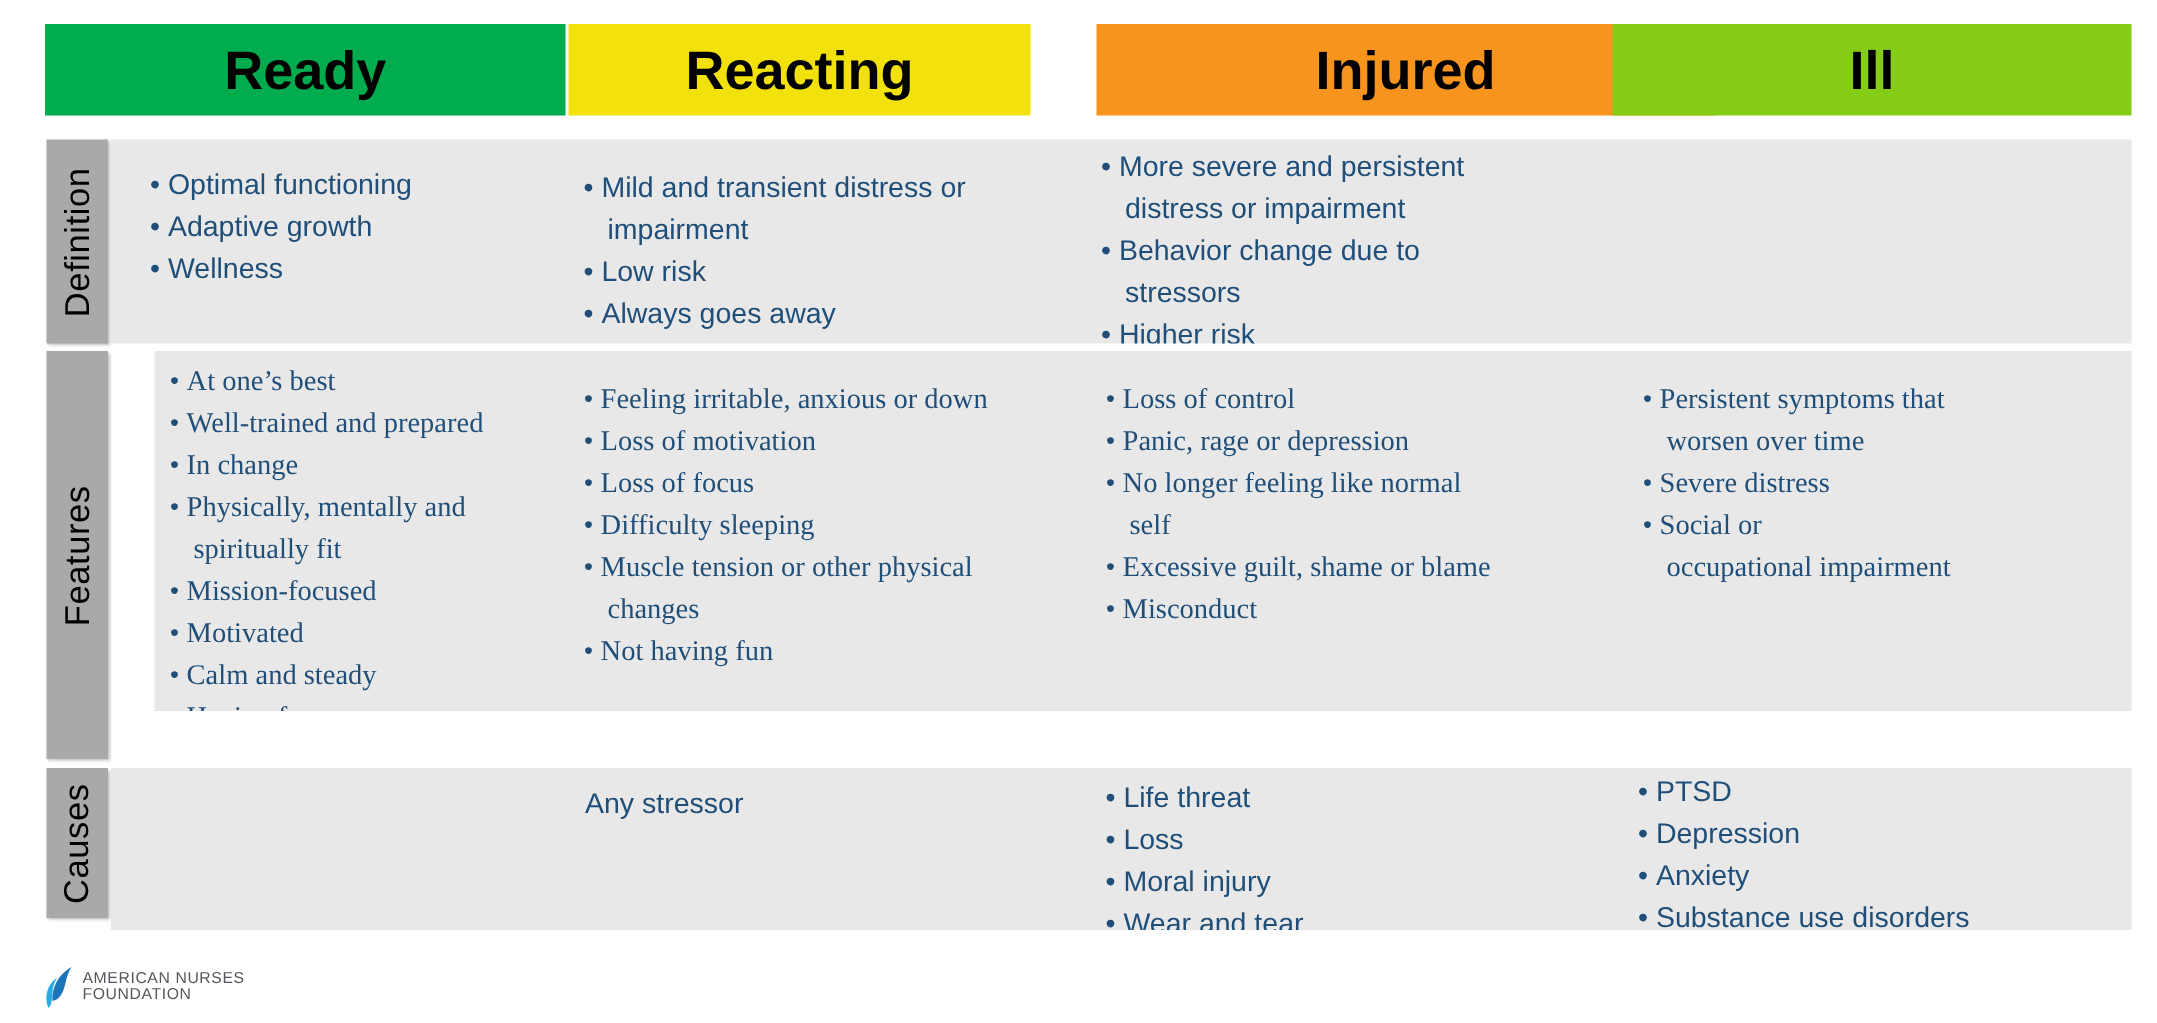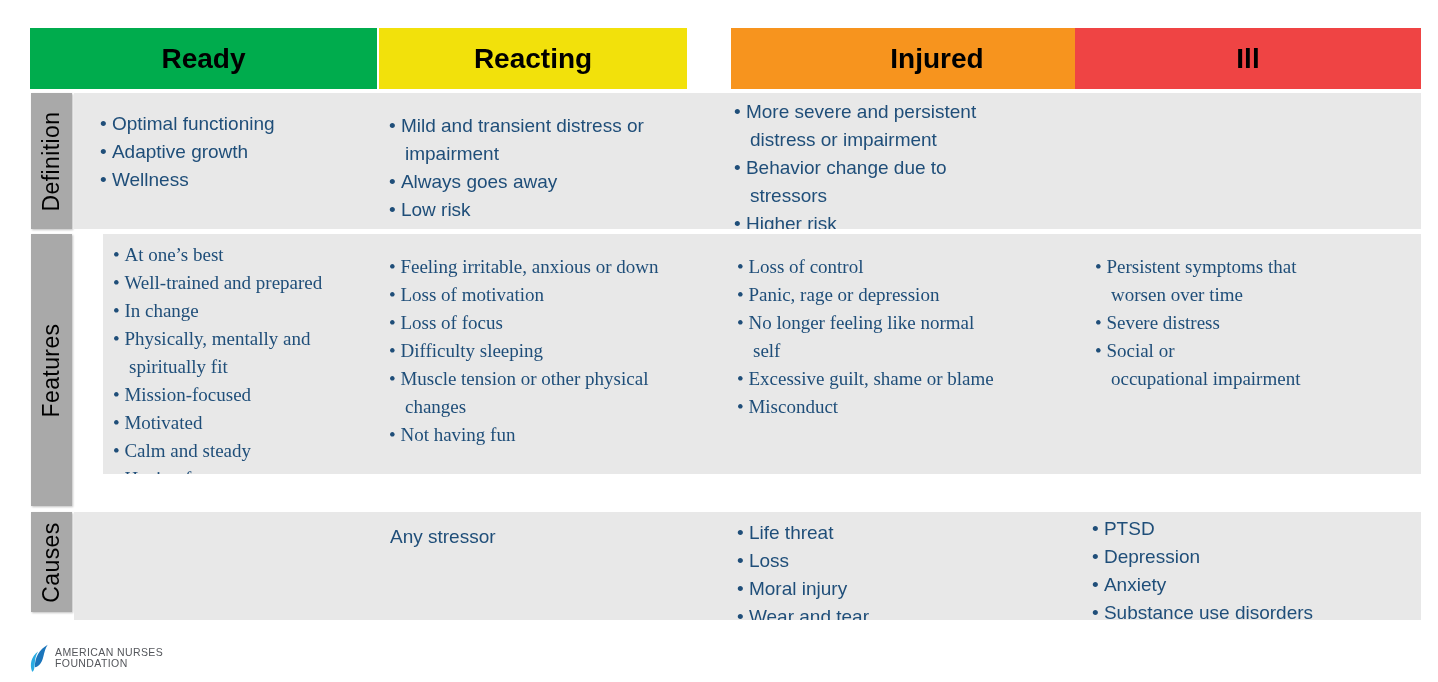--- a/index.html
+++ b/index.html
@@ -3,23 +3,23 @@
 <meta charset="utf-8">
 <style>
   * { box-sizing: border-box; }
   html,body { margin:0; padding:0; background:#ffffff; }
   .stage {
     position:relative; width:1438px; height:682px; background:#ffffff;
     font-family:"Liberation Sans", sans-serif; overflow:hidden;
   }
   
   .hdr {
-    position:absolute; top:28px; height:61px;
+    position:absolute; top:16px; height:61px;
     display:flex; align-items:center; justify-content:center;
-    font-weight:bold; font-size:28px; color:#000;
+    font-weight:bold; font-size:36px; color:#000;
   }
   #h0{left:30px;width:347px;} #h1{left:379px;width:308px;}
   #h2{left:731px;width:412px;} #h3{left:1075px;width:346px;}
   
   .strip {
     position:absolute; left:31px; width:41px;
     display:flex; align-items:center; justify-content:center;
     box-shadow:1px 1px 2px rgba(0,0,0,0.25);
   }
   #s0{top:93px;height:136px;} #s1{top:234px;height:272px;} #s2{top:512px;height:100px;}
@@ -57,21 +57,21 @@
 
   <div class="hdr" id="h0" style="background: rgb(0, 172, 77);">
     <span>Ready</span>
   </div>
   <div class="hdr" id="h1" style="background: rgb(242, 225, 11);">
     <span>Reacting</span>
   </div>
   <div class="hdr" id="h2" style="background: rgb(247, 148, 30);">
     <span>Injured</span>
   </div>
-  <div class="hdr" id="h3" style="background: #ef4444;">
+  <div class="hdr" id="h3" style="background: #84cc16;">
     <span>Ill</span>
   </div>
 
   <div class="strip" id="s0" style="background: rgb(169, 169, 169);">
     <span class="vtext">Definition</span>
   </div>
   <div class="strip" id="s1" style="background: rgb(169, 169, 169);">
     <span class="vtext">Features</span>
   </div>
   <div class="strip" id="s2" style="background: rgb(169, 169, 169);">
@@ -79,22 +79,22 @@
   </div>
 
   <div class="panel" id="p0" style="background: rgb(232, 232, 232);">
     <ul class="cell c0" style="color: rgb(31, 78, 121);">
         <li>Optimal functioning</li>
         <li>Adaptive growth</li>
         <li>Wellness</li>
       </ul>
     <ul class="cell c1" style="color: rgb(31, 78, 121);">
         <li>Mild and transient distress or impairment</li>
+        <li>Low risk</li>
         <li>Always goes away</li>
-        <li>Low risk</li>
       </ul>
     <ul class="cell c2" style="color: rgb(31, 78, 121);">
         <li>More severe and persistent distress or impairment</li>
         <li>Behavior change due to stressors</li>
         <li>Higher risk</li>
       </ul>
   </div>
 
   <div class="panel" id="p1" style="background: rgb(232, 232, 232);">
     <ul class="cell c0" style="color: rgb(31, 78, 121);">

